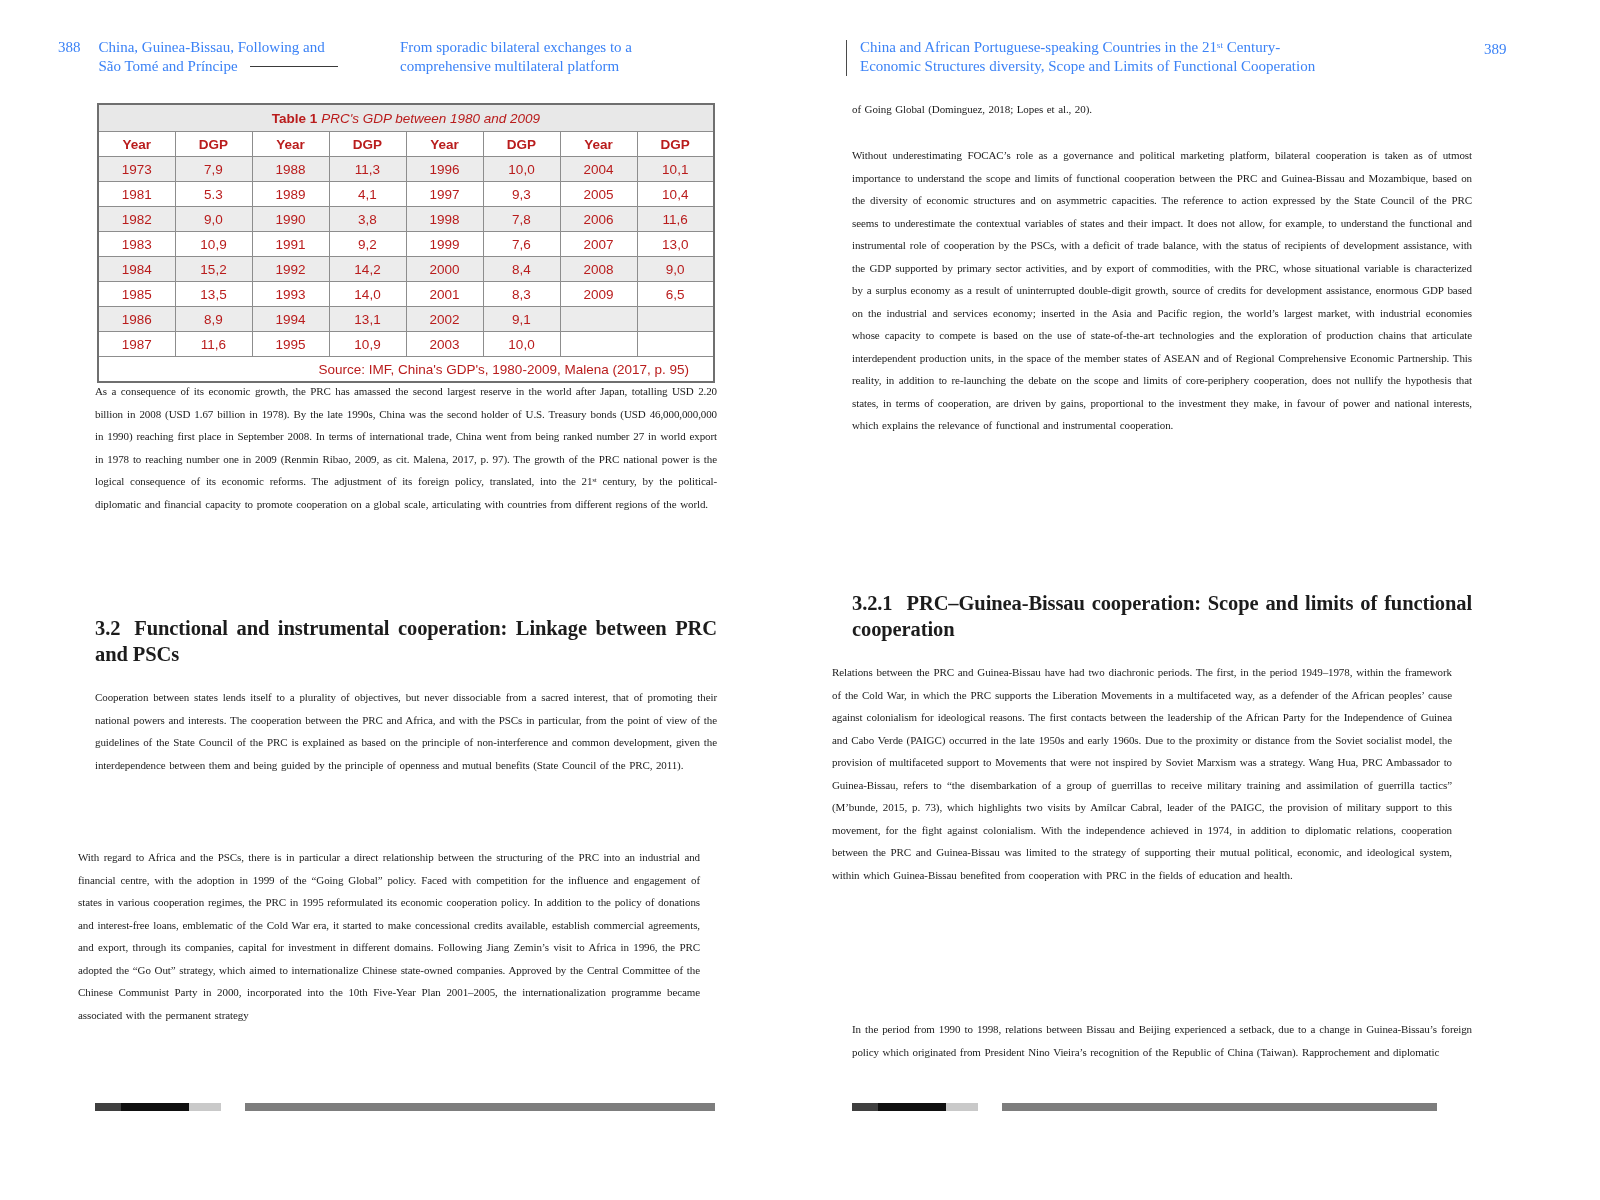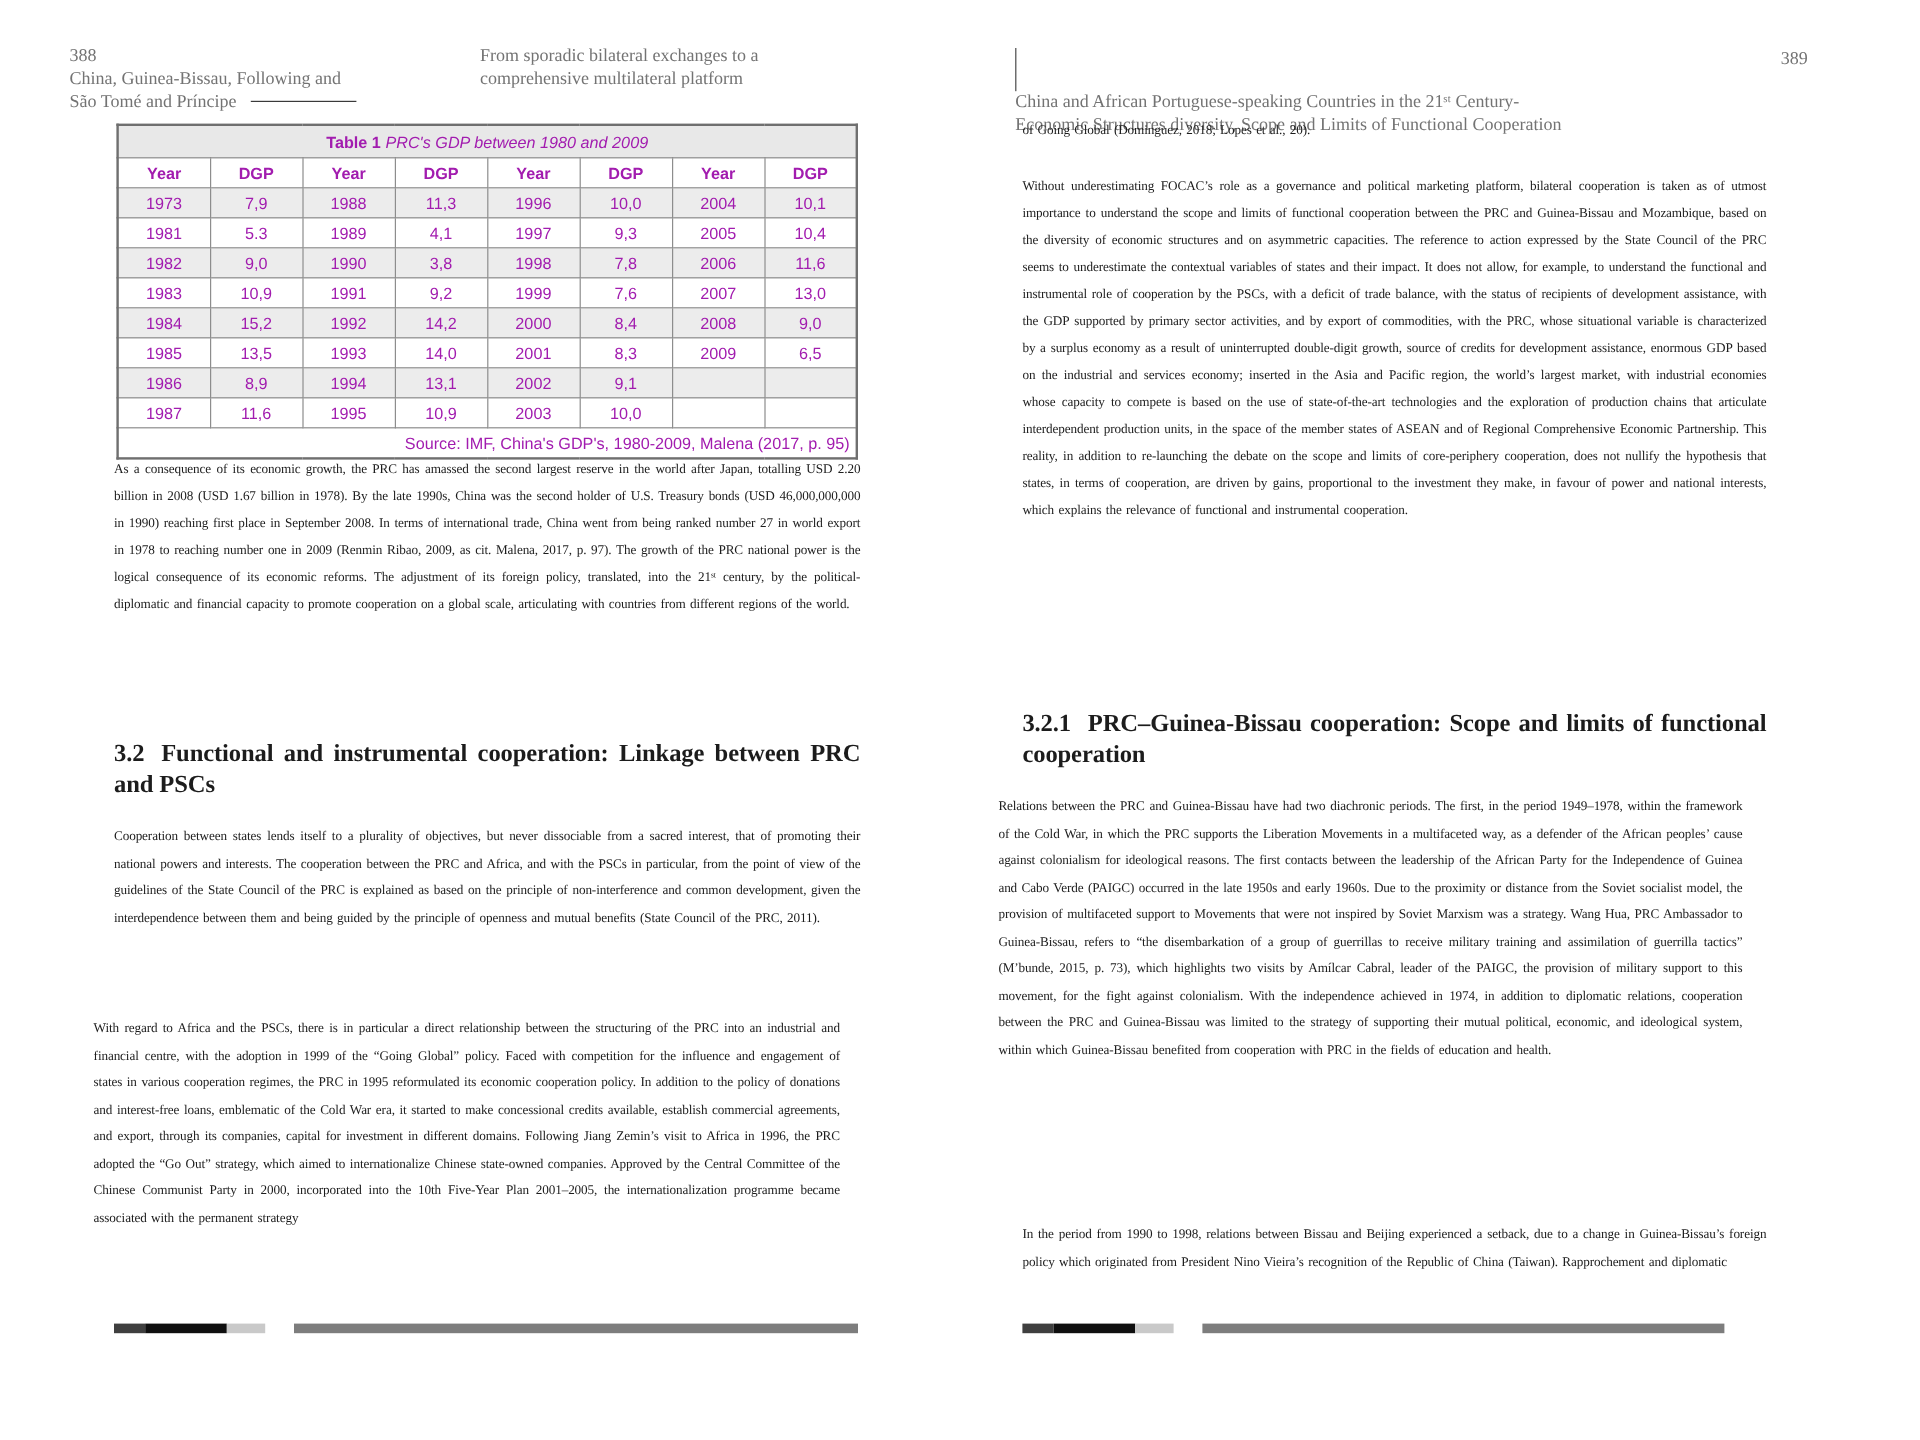--- a/index.html
+++ b/index.html
@@ -3,44 +3,44 @@
 <meta charset="utf-8">
 <style>
   html,body{margin:0;padding:0;}
   body{
     width:1600px;height:1200px;position:relative;background:#ffffff;
     font-family:"Liberation Serif","DejaVu Serif",serif;color:#1c1c1c;
     -webkit-font-smoothing:antialiased;
   }
   .abs{position:absolute;}
   
-  .run-head{font-size:15px;line-height:1.25;color:#737373;flex-direction:column;}
+  .run-head{font-size:15px;line-height:1.25;color:#3b82f6;}
   #lp-header{left:58px;top:38px;display:flex;align-items:flex-start;}
   #lp-header .pagenum{font-size:15px;margin-right:18px;}
   .booktitle-line2-wrap{display:flex;align-items:center;}
   .title-rule{display:inline-block;width:88px;border-top:1.3px solid #3a3a3a;margin-left:12px;height:0;}
   #lp-chapter{left:400px;top:38px;width:280px;}
   #rp-header{left:846px;top:38px;display:flex;}
   .vert-rule{width:0;border-left:1.5px solid #4a4a4a;height:36px;margin-right:13px;margin-top:2px;}
   #rp-pagenum{left:1484px;top:40px;font-size:15px;}
   
   #gdp-table-wrap{left:97px;top:103px;width:618px;}
   table.gdp{
     width:100%;border-collapse:collapse;table-layout:fixed;
     font-family:"Liberation Sans","DejaVu Sans",sans-serif;
-    font-size:13.5px;color:#a21caf;
+    font-size:13.5px;color:#b91c1c;
     border:2px solid #6f6f6f;
   }
   table.gdp td{border:1px solid #8d8d8d;text-align:center;padding:3px 2px;height:18px;}
   tr.t-title td{background:#e8e8e8;padding:4px 2px;}
   .tt-b{font-weight:bold;}
   .tt-i{font-style:italic;}
   tr.t-head td{font-weight:bold;background:#ffffff;}
   tr.r-shade td{background:#ececec;}
-  tr.t-src td{text-align:right;padding-right:5px;background:#ffffff;}
+  tr.t-src td{text-align:right;padding-right:24px;background:#ffffff;}
   
   .para{
     width:622px;font-size:11px;line-height:22.5px;text-align:justify;
     letter-spacing:-0.1px;word-spacing:1px;
   }
   .heading{
     width:622px;font-weight:bold;font-size:20.5px;line-height:26px;
     text-align:justify;letter-spacing:-0.1px;
   }
   .heading .h-num{margin-right:14px;}

